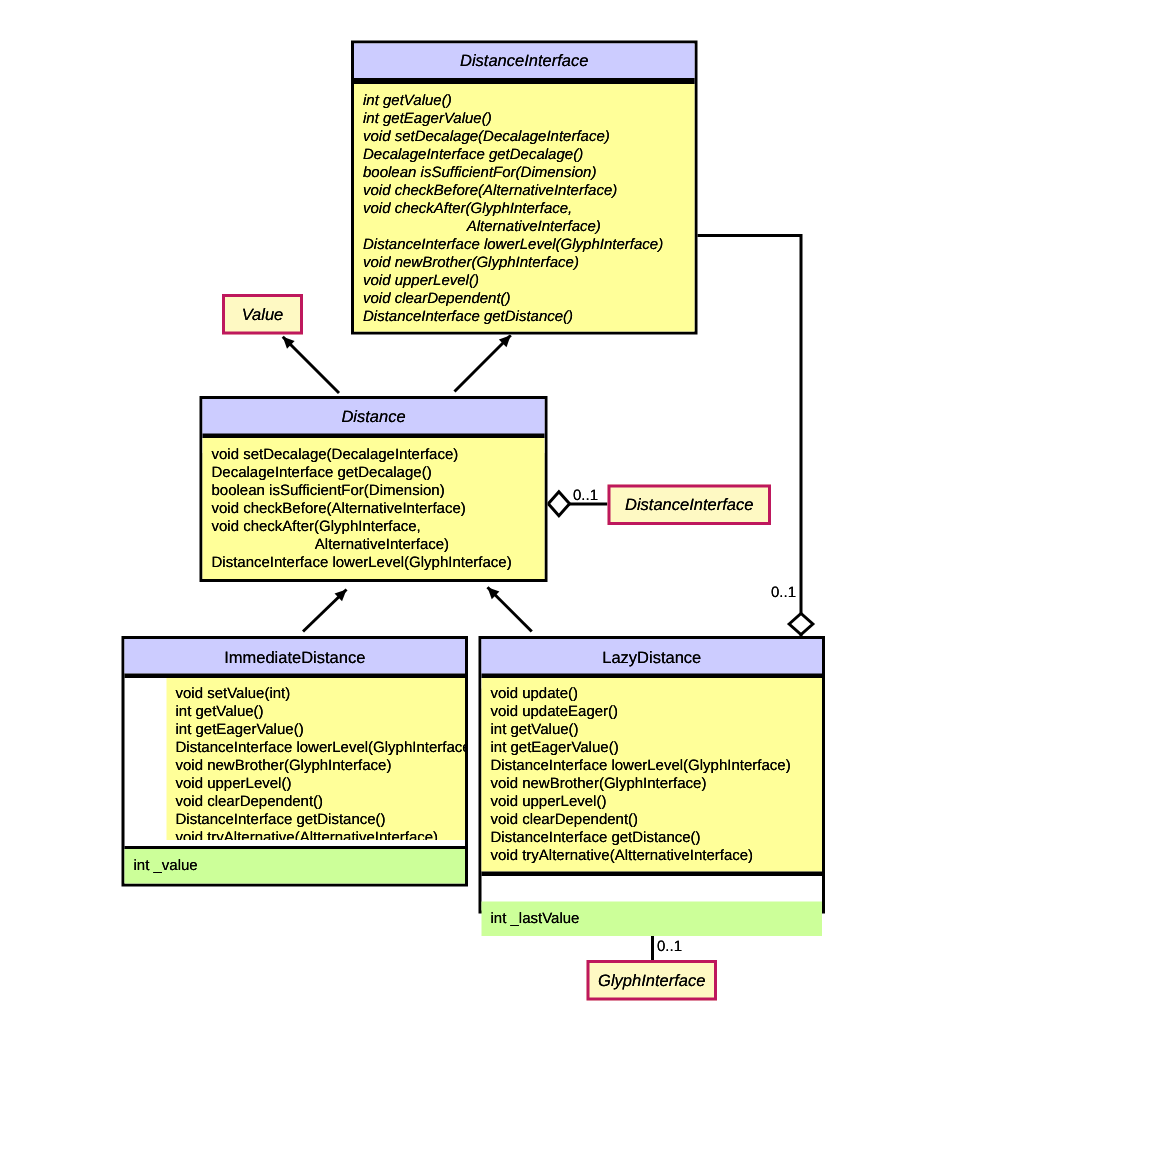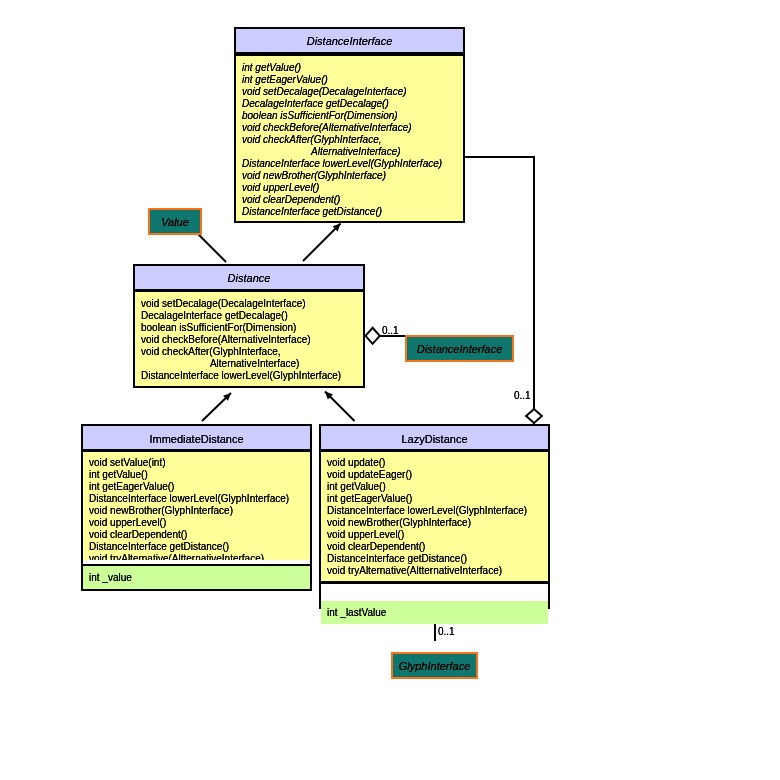--- a/index.html
+++ b/index.html
@@ -12,23 +12,23 @@
   svg#edges{position:absolute;left:0;top:0;width:780px;height:780px;}
   .umlbox{position:absolute;border:2px solid #000;box-sizing:border-box;background:#ffffff;z-index:5;}
   .uml-title{text-shadow:0 0 0.35px #000;position:absolute;left:0;right:0;background:#ccccff;color:#000;text-align:center;
              font-size:11px;white-space:nowrap;overflow:hidden;}
   .uml-title.abstract{font-style:italic;}
   .uml-sec{position:absolute;left:0;right:0;background:#ffff99;overflow:hidden;}
   .uml-sec.attributes{background:#ccff99;}
   .divider{position:absolute;left:0;right:0;background:#000;}
   .uml-line{text-shadow:0 0 0.35px #000;font-size:10px;line-height:12px;white-space:pre;padding-left:6px;color:#000;height:12px;}
   .uml-sec.italic .uml-line{font-style:italic;}
-  .smallbox{text-shadow:0 0 0.35px #000;position:absolute;border:2px solid #f97316;background:#0f766e;box-sizing:border-box;
+  .smallbox{text-shadow:0 0 0.35px #000;position:absolute;border:2px solid #be185d;background:#fef9c3;box-sizing:border-box;
             font-size:11px;font-style:italic;text-align:center;color:#000;z-index:5;
-            white-space:nowrap;overflow:hidden;margin-top:12px;}
+            white-space:nowrap;overflow:hidden;}
   .smallbox span{display:block;}
   .mult{text-shadow:0 0 0.35px #000;position:absolute;font-size:10px;color:#000;white-space:nowrap;line-height:10px;z-index:6;}
 </style>
 </head>
 <body>
 
 <div id="canvas">
   <svg id="edges" viewBox="0 0 780 780" xmlns="http://www.w3.org/2000/svg" shape-rendering="crispEdges">
     <g id="edge-lines" stroke="#000" fill="none" stroke-width="2" shape-rendering="geometricPrecision">
         <path d="M226,262 L188.5,224.5"></path>
@@ -79,21 +79,21 @@
         <div class="uml-line">boolean isSufficientFor(Dimension)</div>
         <div class="uml-line">void checkBefore(AlternativeInterface)</div>
         <div class="uml-line">void checkAfter(GlyphInterface,</div>
         <div class="uml-line">                         AlternativeInterface)</div>
         <div class="uml-line">DistanceInterface lowerLevel(GlyphInterface)</div>
       </div>
     </div>
     <div class="umlbox" style="left: 81px; top: 424px; width: 231px; height: 167px;">
       <div class="uml-title" style="top: 0px; height: 23px; line-height: 26px;">ImmediateDistance</div>
       <div class="divider" style="top: 23px; height: 3px;"></div>
-      <div class="uml-sec operations" style="top: 26px; height: 108px; padding-top: 5px; box-sizing: border-box;">
+      <div class="uml-sec operations" style="top: 26px; height: 108px; padding-top: 5px; box-sizing: border-box; margin-left: 28px;">
         <div class="uml-line">void setValue(int)</div>
         <div class="uml-line">int getValue()</div>
         <div class="uml-line">int getEagerValue()</div>
         <div class="uml-line">DistanceInterface lowerLevel(GlyphInterface)</div>
         <div class="uml-line">void newBrother(GlyphInterface)</div>
         <div class="uml-line">void upperLevel()</div>
         <div class="uml-line">void clearDependent()</div>
         <div class="uml-line">DistanceInterface getDistance()</div>
         <div class="uml-line">void tryAlternative(AltternativeInterface)</div>
       </div>

